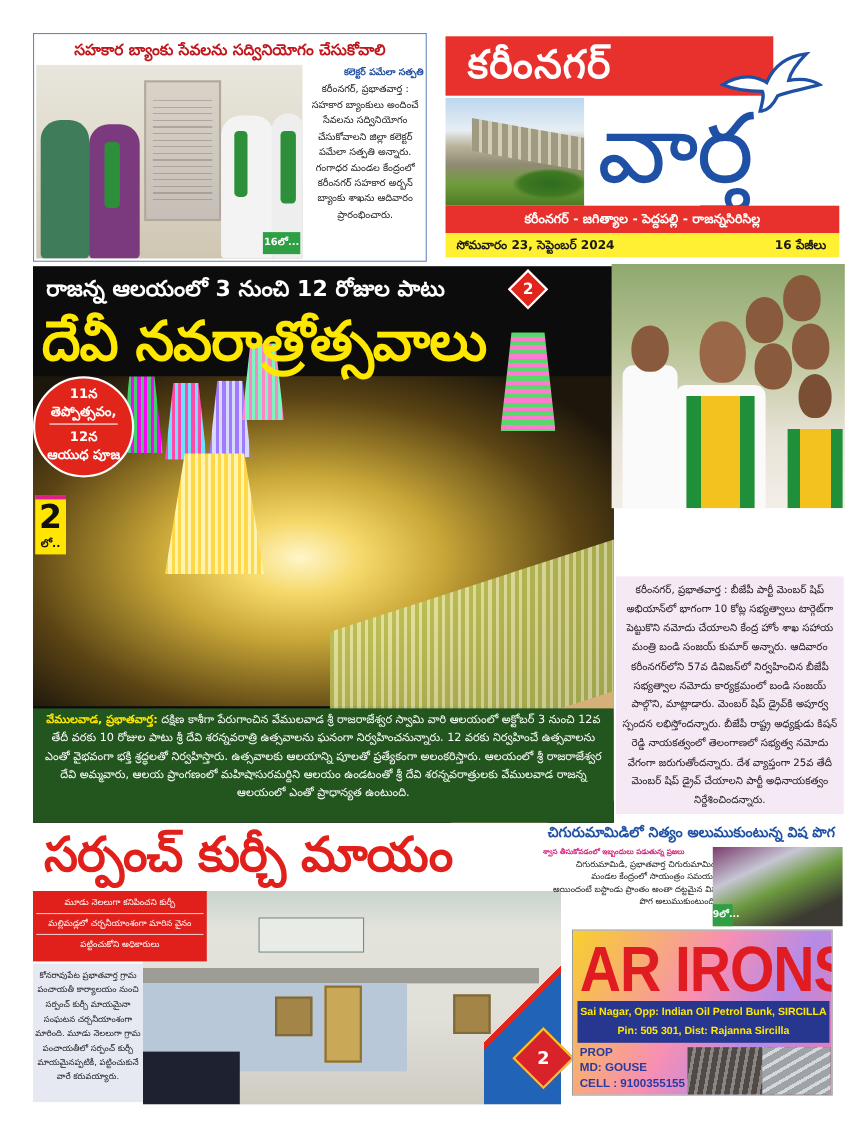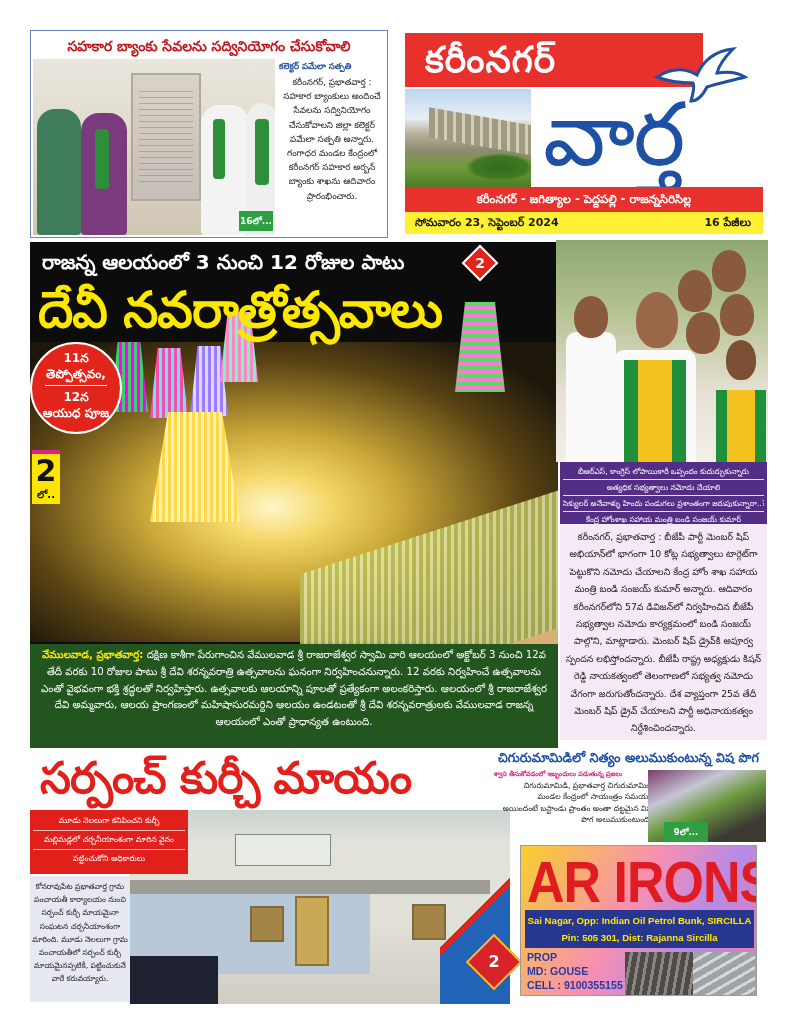--- a/index.html
+++ b/index.html
@@ -9,21 +9,21 @@
   
   #story1 { left: 30px; top: 30px; width: 358px; height: 208px; border: 1.5px solid #6a86b8; background: #fff; }
   #story1 .hl { position: absolute; left: 4px; top: 4px; width: 348px; height: 22px; font-size: 14px; font-weight: bold; color: #c2161b; text-align: center; white-space: nowrap; overflow: hidden; line-height: 22px; }
   #story1 .photo { position: absolute; left: 2px; top: 28px; width: 242px; height: 176px;
     background: linear-gradient(180deg, #e8e6dd 0%, #e2ddd0 35%, #cfc6b2 100%); overflow: hidden; }
   .photo .plaque { position: absolute; left: 98px; top: 14px; width: 70px; height: 128px; background: linear-gradient(#d9d2c8, #c6bfb7); border: 2px solid #b3a89c; }
   .photo .plaque::before { content: ""; position: absolute; left: 6px; right: 6px; top: 16px; bottom: 12px; background: repeating-linear-gradient(180deg, #8a7f7a 0 1px, transparent 1px 6px); opacity: .5; }
   .photo .person { position: absolute; border-radius: 18px 18px 4px 4px; }
   .photo .stole { position: absolute; background: #2e8f3b; border-radius: 4px; }
   #story1 .tag16 { position: absolute; left: 208px; top: 180px; width: 34px; height: 20px; background: #2ea043; color: #fff; font-size: 9px; font-weight: bold; text-align: center; line-height: 20px; }
-  #story1 .byline { position: absolute; left: 248px; top: 30px; width: 106px; font-size: 8.5px; font-weight: bold; color: #1f4fa3; text-align: left; }
+  #story1 .byline { position: absolute; left: 248px; top: 30px; width: 106px; font-size: 8.5px; font-weight: bold; color: #1f4fa3; text-align: right; }
   #story1 .body { position: absolute; left: 248px; top: 44px; width: 106px; font-size: 8.8px; line-height: 14.2px; text-align: center; color: #222; }
 
   
   #mast { left: 405px; top: 33px; width: 360px; height: 260px; }
   #mast .redtop { position: absolute; left: 0; top: 0; width: 298px; height: 54px; background: #e8312c; }
   #mast .city { position: absolute; left: 20px; top: 6px; font-size: 36px; font-weight: bold; color: #fff; letter-spacing: 1px; white-space: nowrap; }
   #mast .bird { position: absolute; left: 248px; top: 14px; width: 95px; height: 56px; }
   #mast .dam { position: absolute; left: 0; top: 56px; width: 126px; height: 98px; background: linear-gradient(180deg, #bcd7ef 0%, #e7eef4 30%, #b9b39a 45%, #8f8b72 62%, #6f9c3a 80%, #4d7b25 100%); overflow: hidden; }
   #mast .dam .wall { position: absolute; left: 24px; top: 28px; width: 110px; height: 30px; background: repeating-linear-gradient(90deg, #a19a82 0 6px, #d4cdb6 6px 9px); transform: skewY(10deg); }
   #mast .dam .tree { position: absolute; left: 60px; top: 64px; width: 70px; height: 28px; background: radial-gradient(ellipse at center, #2f6b1e 0%, #3f7a22 55%, transparent 70%); }
@@ -77,21 +77,21 @@
   #sarp .body { position: absolute; left: 0; top: 124px; width: 100px; height: 126px; background: #e6e9f2; font-size: 7.6px; line-height: 13.2px; text-align: center; padding: 4px 2px; }
   #sarp .pg2 { position: absolute; left: 444px; top: 190px; width: 40px; height: 40px; background: #d8232a; transform: rotate(45deg); border: 2px solid #f2c230; }
   #sarp .pg2 span { display: block; transform: rotate(-45deg); color: #fff; font-size: 16px; font-weight: bold; text-align: center; line-height: 36px; }
 
   
   #smoke { left: 470px; top: 748px; width: 300px; height: 96px; }
   #smoke .hl { position: absolute; left: 28px; top: 2px; font-size: 12.8px; font-weight: bold; color: #1e51a5; white-space: nowrap; }
   #smoke .sub { position: absolute; left: 10px; top: 22px; width: 156px; font-size: 6.5px; font-weight: bold; color: #d21f7a; text-align: center; white-space: nowrap; overflow: hidden; }
   #smoke .body { position: absolute; left: 20px; top: 32px; width: 150px; font-size: 7.7px; line-height: 11.4px; text-align: right; margin-left: 12px; }
   #smoke .photo { position: absolute; left: 178px; top: 22px; width: 118px; height: 72px; background: linear-gradient(155deg, #7a3c6c 0%, #c6c6d4 30%, #6d9a40 52%, #3c3a33 80%); overflow: hidden; }
-  #smoke .tag { position: absolute; left: 178px; top: 74px; width: 44px; height: 20px; background: #2ea043; color: #fff; font-size: 8.5px; font-weight: bold; text-align: center; line-height: 20px; margin-left: 16px; }
+  #smoke .tag { position: absolute; left: 178px; top: 74px; width: 18px; height: 20px; background: #2ea043; color: #fff; font-size: 8.5px; font-weight: bold; text-align: center; line-height: 20px; }
 
   
   #ad { left: 520px; top: 845px; width: 237px; height: 151px; background: linear-gradient(120deg, #f7d02d 0%, #f78fb3 45%, #b58be6 70%, #ef7aa8 100%); border: 1px solid #9b9b9b; overflow: hidden; }
   #ad .brand { position: absolute; left: 6px; top: 2px; font-size: 52px; font-weight: bold; color: #e01b22; font-family: "Liberation Sans", sans-serif; letter-spacing: -1px; white-space: nowrap; transform: scaleY(1.12); transform-origin: top left; }
   #ad .addr { position: absolute; left: 4px; top: 64px; width: 229px; height: 38px; background: #27368f; color: #ffe800; font-family: "Liberation Sans", sans-serif; font-weight: bold; font-size: 9.6px; text-align: center; line-height: 17px; padding-top: 2px; }
   #ad .prop { position: absolute; left: 6px; top: 104px; font-family: "Liberation Sans", sans-serif; font-weight: bold; font-size: 10.6px; color: #2a3aa0; line-height: 14px; }
   #ad .bars { position: absolute; left: 104px; top: 106px; width: 130px; height: 45px; background: repeating-linear-gradient(100deg, #4f4a48 0 5px, #8a8580 5px 8px); }
   #ad .bars2 { position: absolute; left: 172px; top: 106px; width: 62px; height: 45px; background: repeating-linear-gradient(-30deg, #9ea3a8 0 6px, #d4d8dc 6px 9px); }
 </style>
 </head>
@@ -172,26 +172,20 @@
     <div class="shirt" style="left:58px;top:110px;width:82px;height:112px;"></div>
     <div class="face" style="left:80px;top:52px;width:42px;height:56px;background:#9a6848;"></div>
     <div class="scarf" style="left:68px;top:120px;width:62px;height:102px;"></div>
     <div class="face" style="left:122px;top:30px;"></div>
     <div class="face" style="left:156px;top:10px;"></div>
     <div class="face" style="left:164px;top:54px;"></div>
     <div class="face" style="left:130px;top:72px;"></div>
     <div class="face" style="left:170px;top:100px;width:30px;height:40px;background:#7b4f34;"></div>
     <div class="scarf" style="left:160px;top:150px;width:50px;height:72px;"></div>
   </div>
-  <div class="subheads">
-    <div>బీఆర్ఎస్, కాంగ్రెస్ లోపాయికారీ ఒప్పందం కుదుర్చుకున్నారు</div>
-    <div>అత్యధిక సభ్యత్వాలు నమోదు చేయాలి</div>
-    <div>సెక్యులర్ అనేవాళ్ళు హిందు పండుగలు ప్రశాంతంగా జరుపుకున్నారా..?</div>
-    <div>కేంద్ర హోంశాఖ సహాయ మంత్రి బండి సంజయ్ కుమార్</div>
-  </div>
   <div class="body">కరీంనగర్, ప్రభాతవార్త : బీజేపీ పార్టీ మెంబర్ షిప్ అభియాన్‌లో భాగంగా 10 కోట్ల సభ్యత్వాలు టార్గెట్‌గా పెట్టుకొని నమోదు చేయాలని కేంద్ర హోం శాఖ సహాయ మంత్రి బండి సంజయ్ కుమార్ అన్నారు. ఆదివారం కరీంనగర్‌లోని 57వ డివిజన్‌లో నిర్వహించిన బీజేపీ సభ్యత్వాల నమోదు కార్యక్రమంలో బండి సంజయ్ పాల్గొని, మాట్లాడారు. మెంబర్ షిప్ డ్రైవ్‌కి అపూర్వ స్పందన లభిస్తోందన్నారు. బీజేపీ రాష్ట్ర అధ్యక్షుడు కిషన్ రెడ్డి నాయకత్వంలో తెలంగాణలో సభ్యత్వ నమోదు వేగంగా జరుగుతోందన్నారు. దేశ వ్యాప్తంగా 25వ తేదీ మెంబర్ షిప్ డ్రైవ్ చేయాలని పార్టీ అధినాయకత్వం నిర్దేశించిందన్నారు.</div>
 </div>
 
 <div id="sarp" class="abs">
   <div class="photo">
     <div class="sign"></div>
     <div class="roof"></div>
     <div class="wallb"></div>
     <div class="win" style="left:120px;top:96px;"></div>
     <div class="door"></div>

